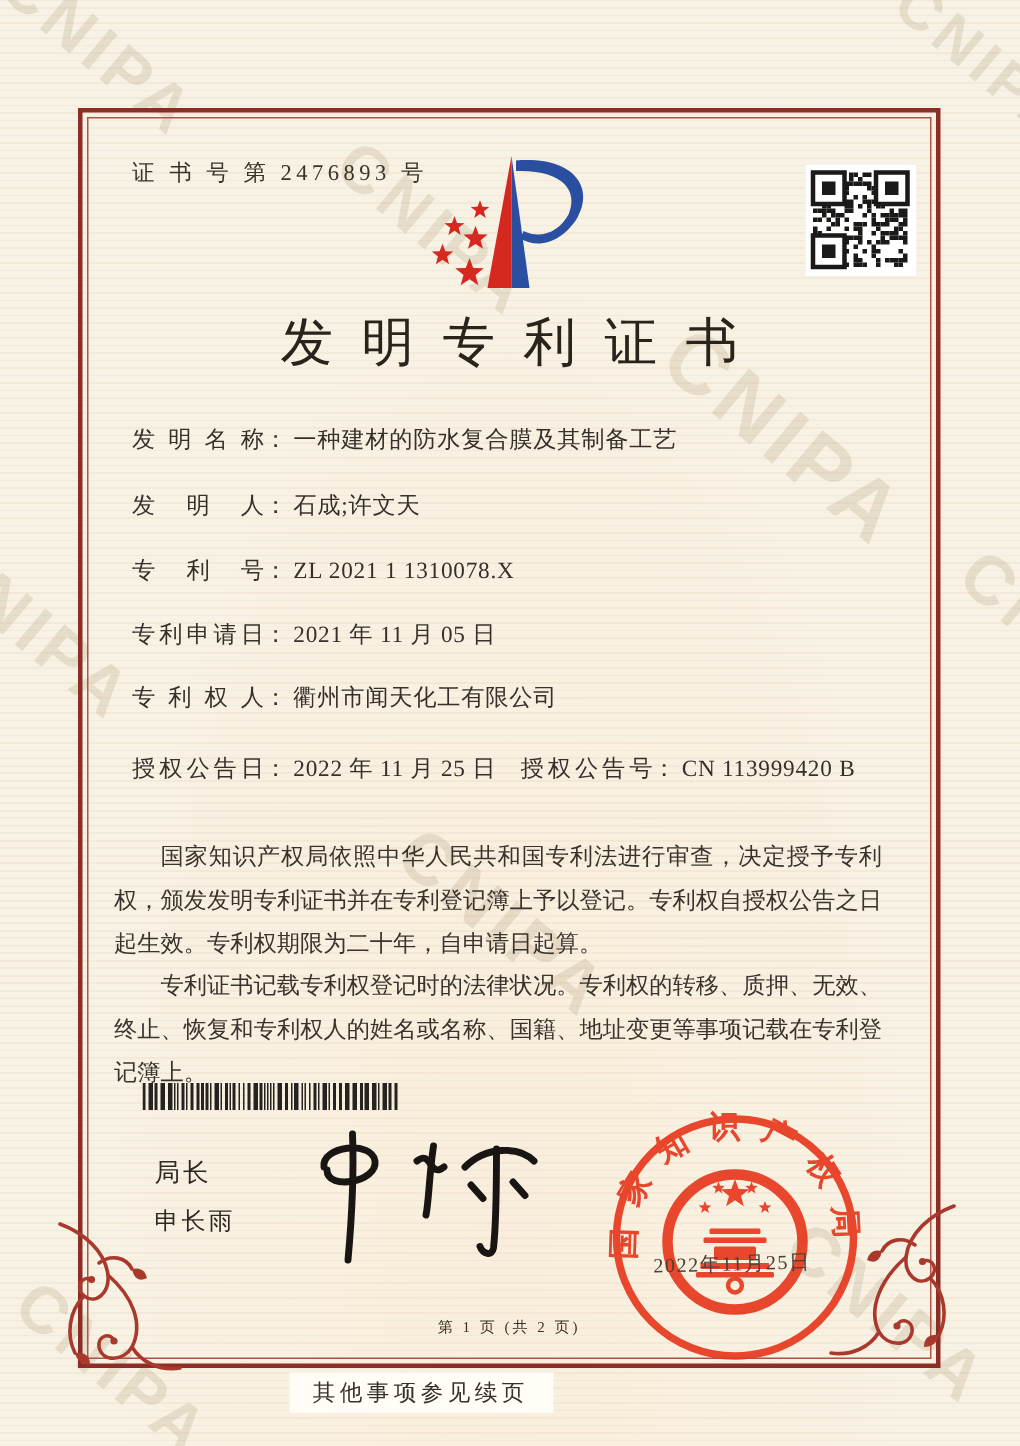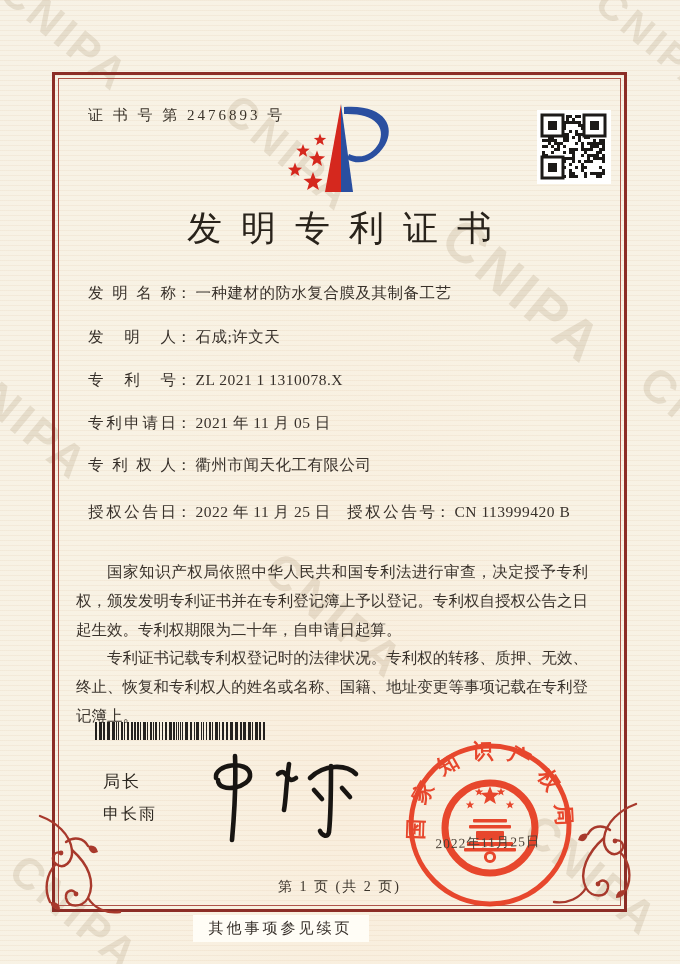--- a/index.html
+++ b/index.html
@@ -42,21 +42,21 @@
   .barcode { position:absolute; left:95px; top:721px; }
   .sig-title { position:absolute; left:103px; top:770px; font-size:17px; letter-spacing:2px;
                font-family:"Liberation Sans","DejaVu Sans",sans-serif; color:#2e2922;text-align:center; }
   .sig-name  { position:absolute; left:103px; top:804px; font-size:16px; letter-spacing:2px;
                font-family:"Liberation Sans","DejaVu Sans",sans-serif; color:#2e2922; }
   .sig-hand { position:absolute; left:192px; top:752px; }
   .seal { position:absolute; left:398px; top:733px; }
   .seal-date { position:absolute; left:420px; top:834px; width:136px; text-align:center;
                font-size:13.5px; letter-spacing:1px; color:#4a4036; transform:rotate(-1.5deg); }
   .page-num { position:absolute; left:52px; top:878px; width:575px; text-align:center;
-              font-size:14px; letter-spacing:2px; color:#3a332a; }
+              font-size:10px; letter-spacing:2px; color:#3a332a; }
   .cont-note { position:absolute; left:0; top:915px; width:561px; text-align:center; }
   .cont-note span { display:inline-block; background:#fffdf6; padding:4px 16px;
                     font-size:15px; letter-spacing:3px; color:#37302a; }
   .flourish { position:absolute; }
 </style>
 </head>
 <body>
 
 <div class="page">
 

